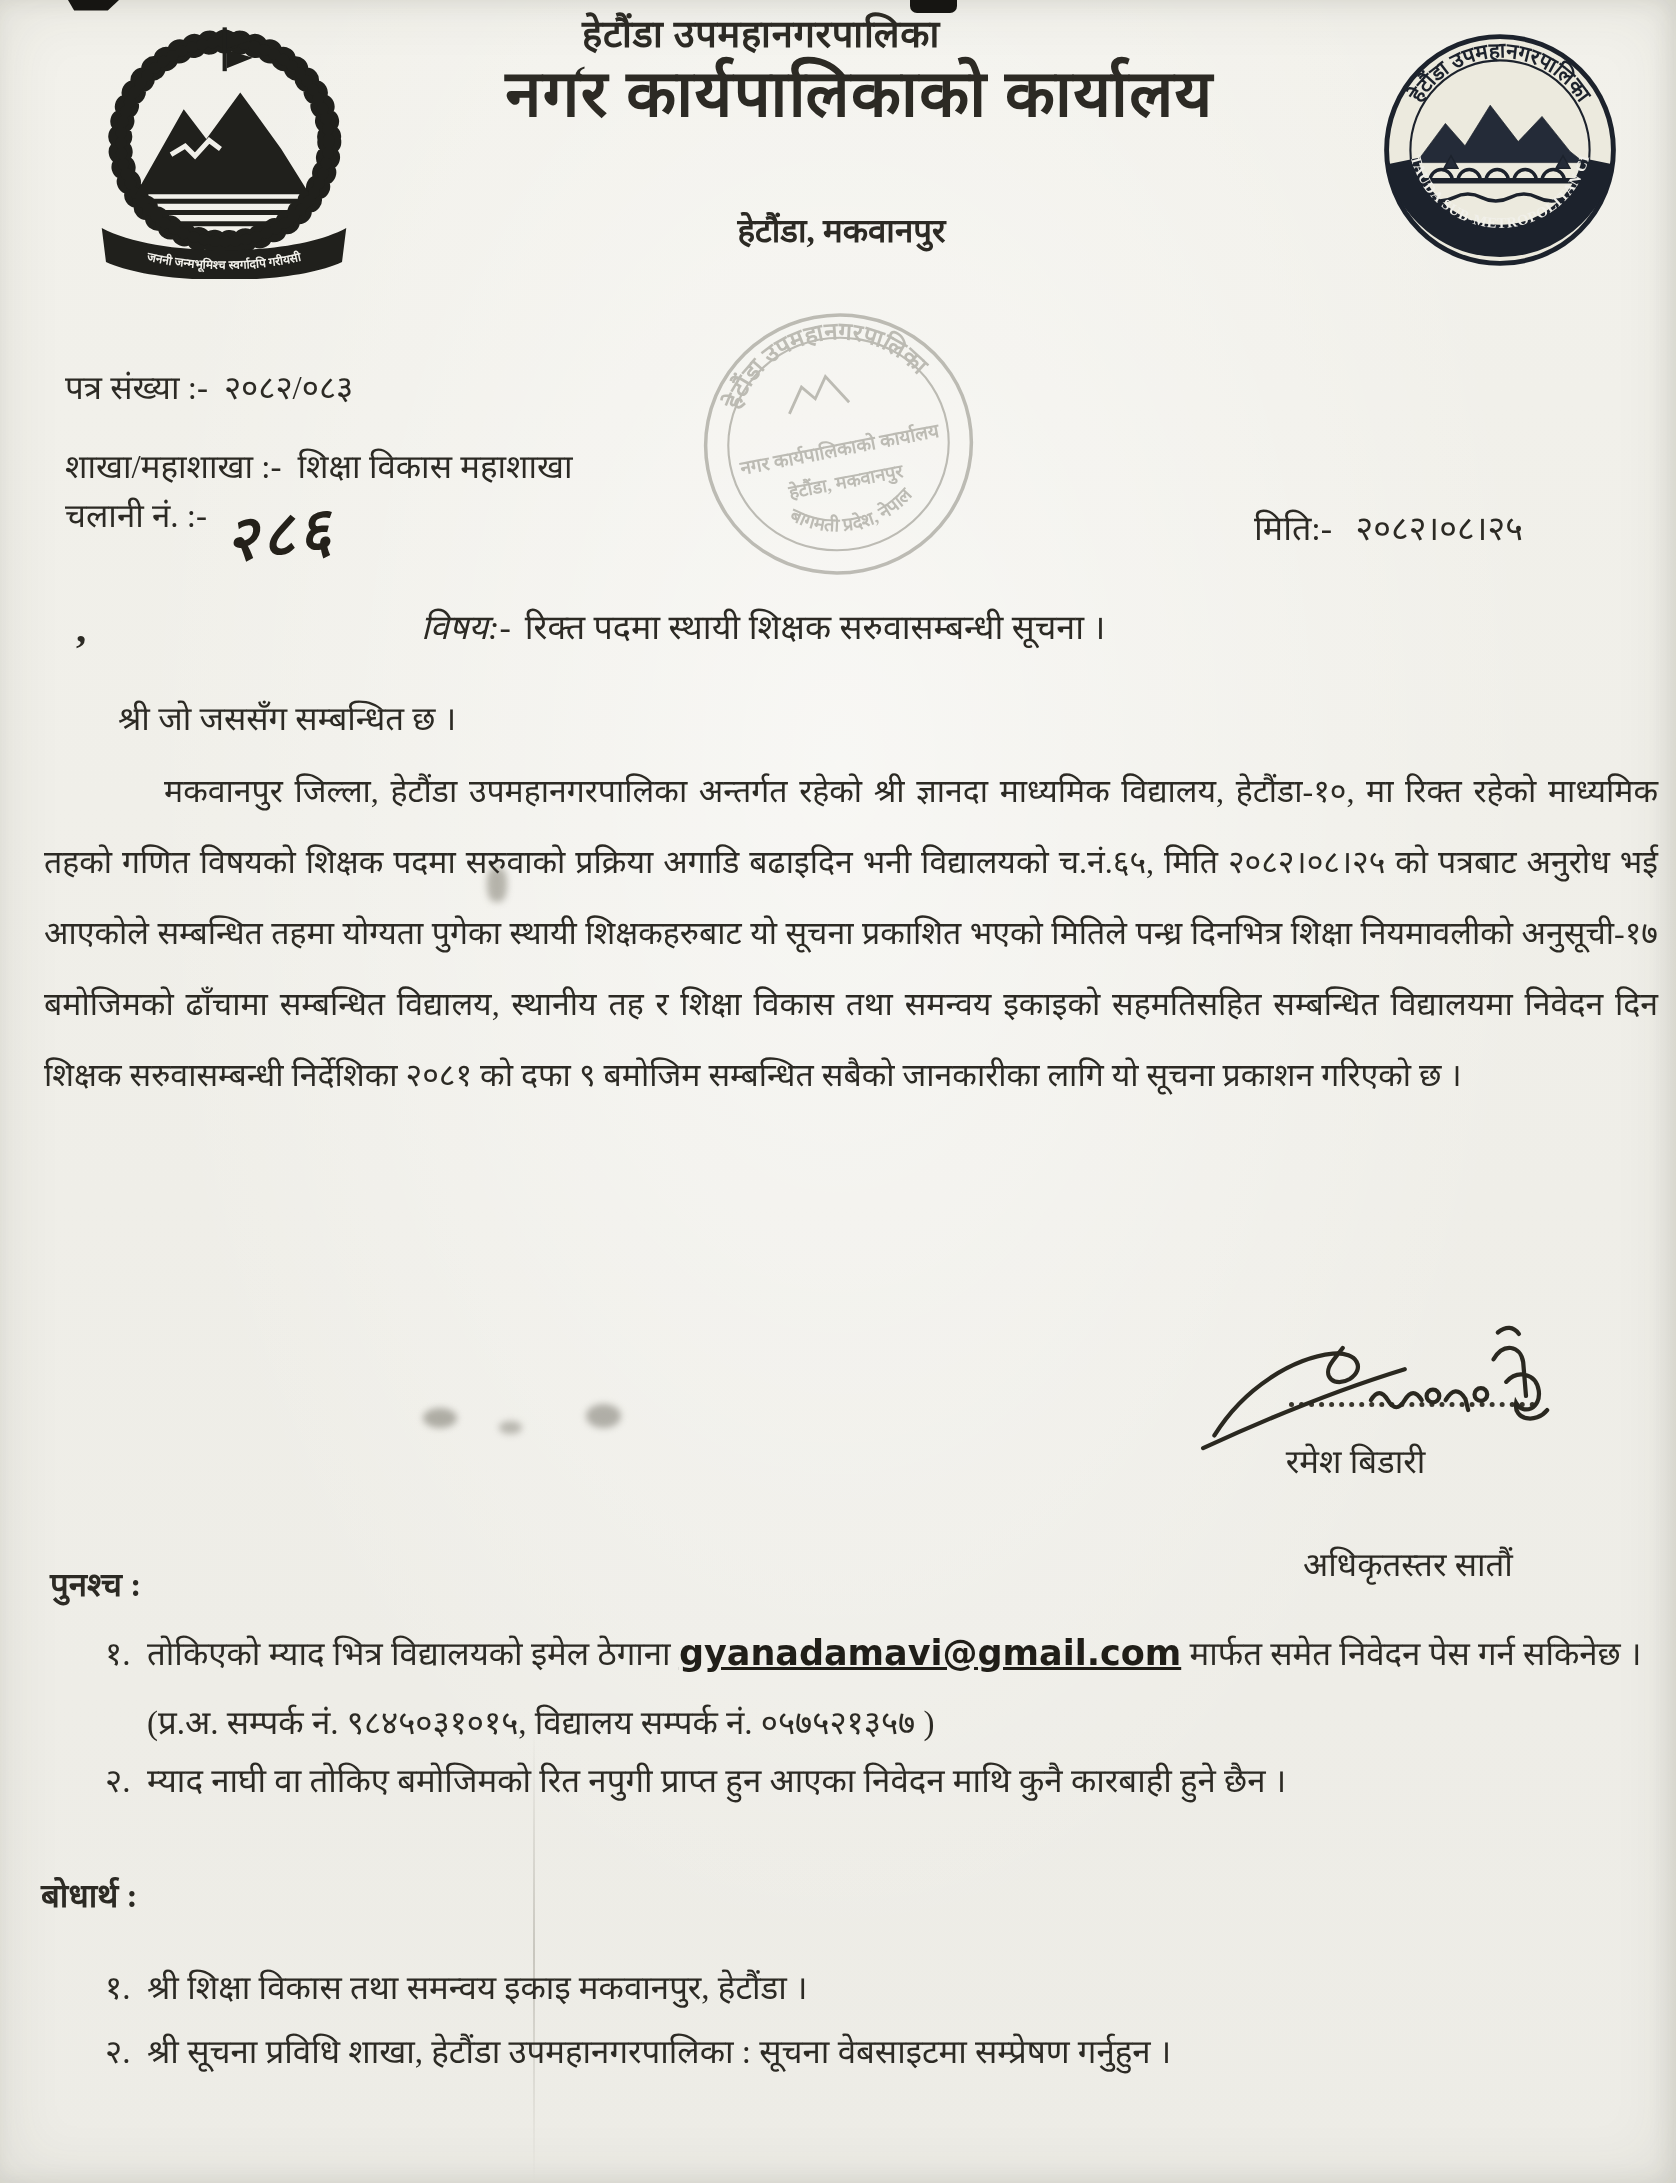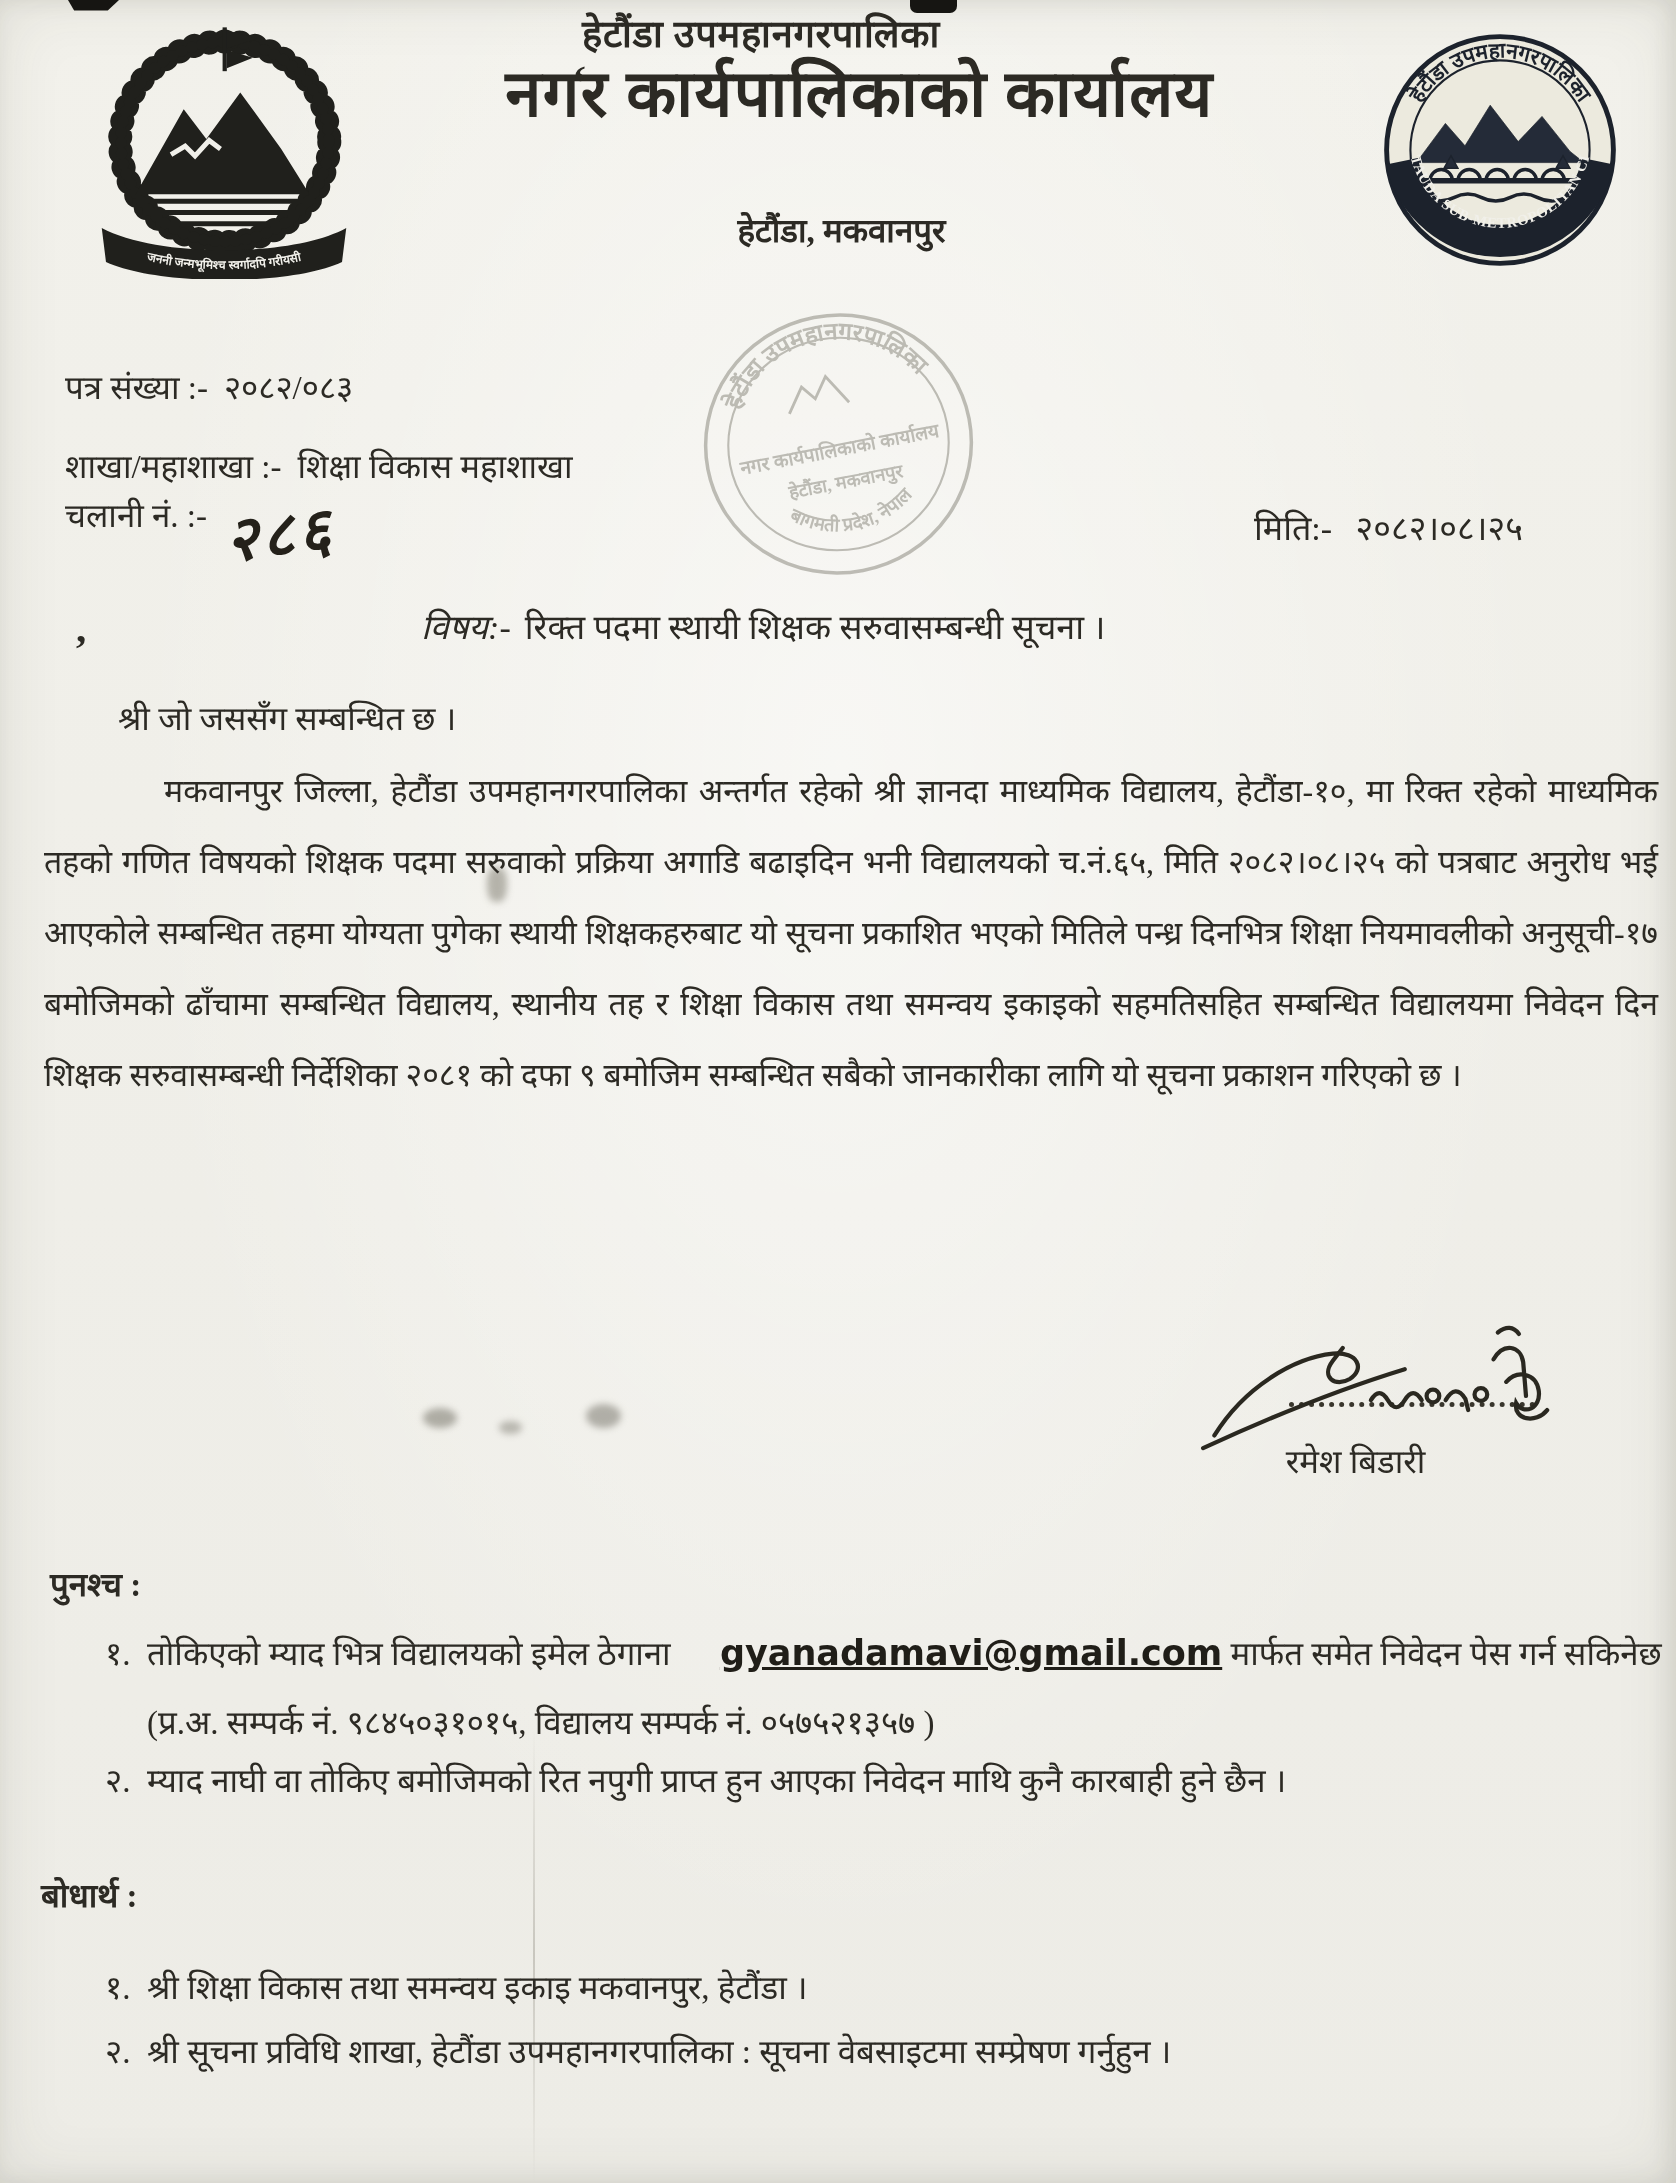--- a/index.html
+++ b/index.html
@@ -45,21 +45,21 @@
   .psitem{font-size:33px;line-height:69px;width:1539px;padding-left:42px;text-indent:-42px;text-align:left;z-index:3;}
   .ps1{left:105px;top:1619px;}
   .ps2{left:105px;top:1747px;}
   .cchead{left:41px;top:1872px;font-size:33px;z-index:3;}
   .cc1{left:105px;top:1954px;}
   .cc2{left:105px;top:2018px;}
   .num{display:inline-block;width:42px;text-indent:0;}
   .email{
     font-family:"DejaVu Sans","Liberation Sans",sans-serif;
     font-weight:bold;font-size:35px;
-    text-decoration:underline;color:#201e18;margin-left:41px;
+    text-decoration:underline;color:#201e18;
   }
   .emblem{left:65px;top:15.6px;z-index:2;}
   .seal{left:1381px;top:31px;z-index:2;}
   .stamp{left:697px;top:306px;opacity:.42;transform:rotate(-11deg);z-index:1;}
   .edge-mark{background:#161512;z-index:4;}
   .m1{left:68px;top:0;width:51px;height:10.6px;clip-path:polygon(0 0,100% 0,78% 100%,12% 100%);}
   .m2{left:910px;top:0;width:47px;height:13.4px;border-radius:0 0 7px 7px;}
   .smudge{border-radius:50%;filter:blur(3.5px);z-index:2;}
   .s1{left:423px;top:1408px;width:34px;height:20px;background:#8b897f;opacity:.65;}
   .s2{left:499px;top:1421px;width:22.6px;height:12.7px;background:#8b897f;opacity:.55;}
@@ -180,20 +180,21 @@
       <path d="M250,118 q12,-20 24,0 q12,20 24,0 q12,-20 24,0"></path>
       <circle cx="338" cy="112" r="9"></circle>
       <path d="M356,118 q14,-24 28,-2 l4,16"></path>
       <circle cx="406" cy="110" r="9"></circle>
       <path d="M424,60 C438,36 462,40 466,64 L470,112 M442,92 C458,74 484,80 488,104 C492,130 466,140 456,122 C452,146 484,152 500,132"></path>
       <path d="M430,22 q18,-14 30,2"></path>
     </g>
   </svg>
   <div class="abs dotline"></div>
   <div class="abs ctr signame">रमेश बिडारी</div>
+  <div class="abs ctr sigpost">अधिकृतस्तर सातौं</div>
 
   <div class="abs b pshead">पुनश्च :</div>
   <div class="abs psitem ps1">
     <span class="num">१.</span><span>तोकिएको म्याद भित्र विद्यालयको इमेल ठेगाना</span>
     <span class="email">gyanadamavi@gmail.com</span>
     <span>मार्फत समेत निवेदन पेस गर्न सकिनेछ । (प्र.अ. सम्पर्क नं. ९८४५०३१०१५, विद्यालय सम्पर्क नं. ०५७५२१३५७ )</span>
   </div>
   <div class="abs psitem ps2">
     <span class="num">२.</span><span>म्याद नाघी वा तोकिए बमोजिमको रित नपुगी प्राप्त हुन आएका निवेदन माथि कुनै कारबाही हुने छैन ।</span>
   </div>

